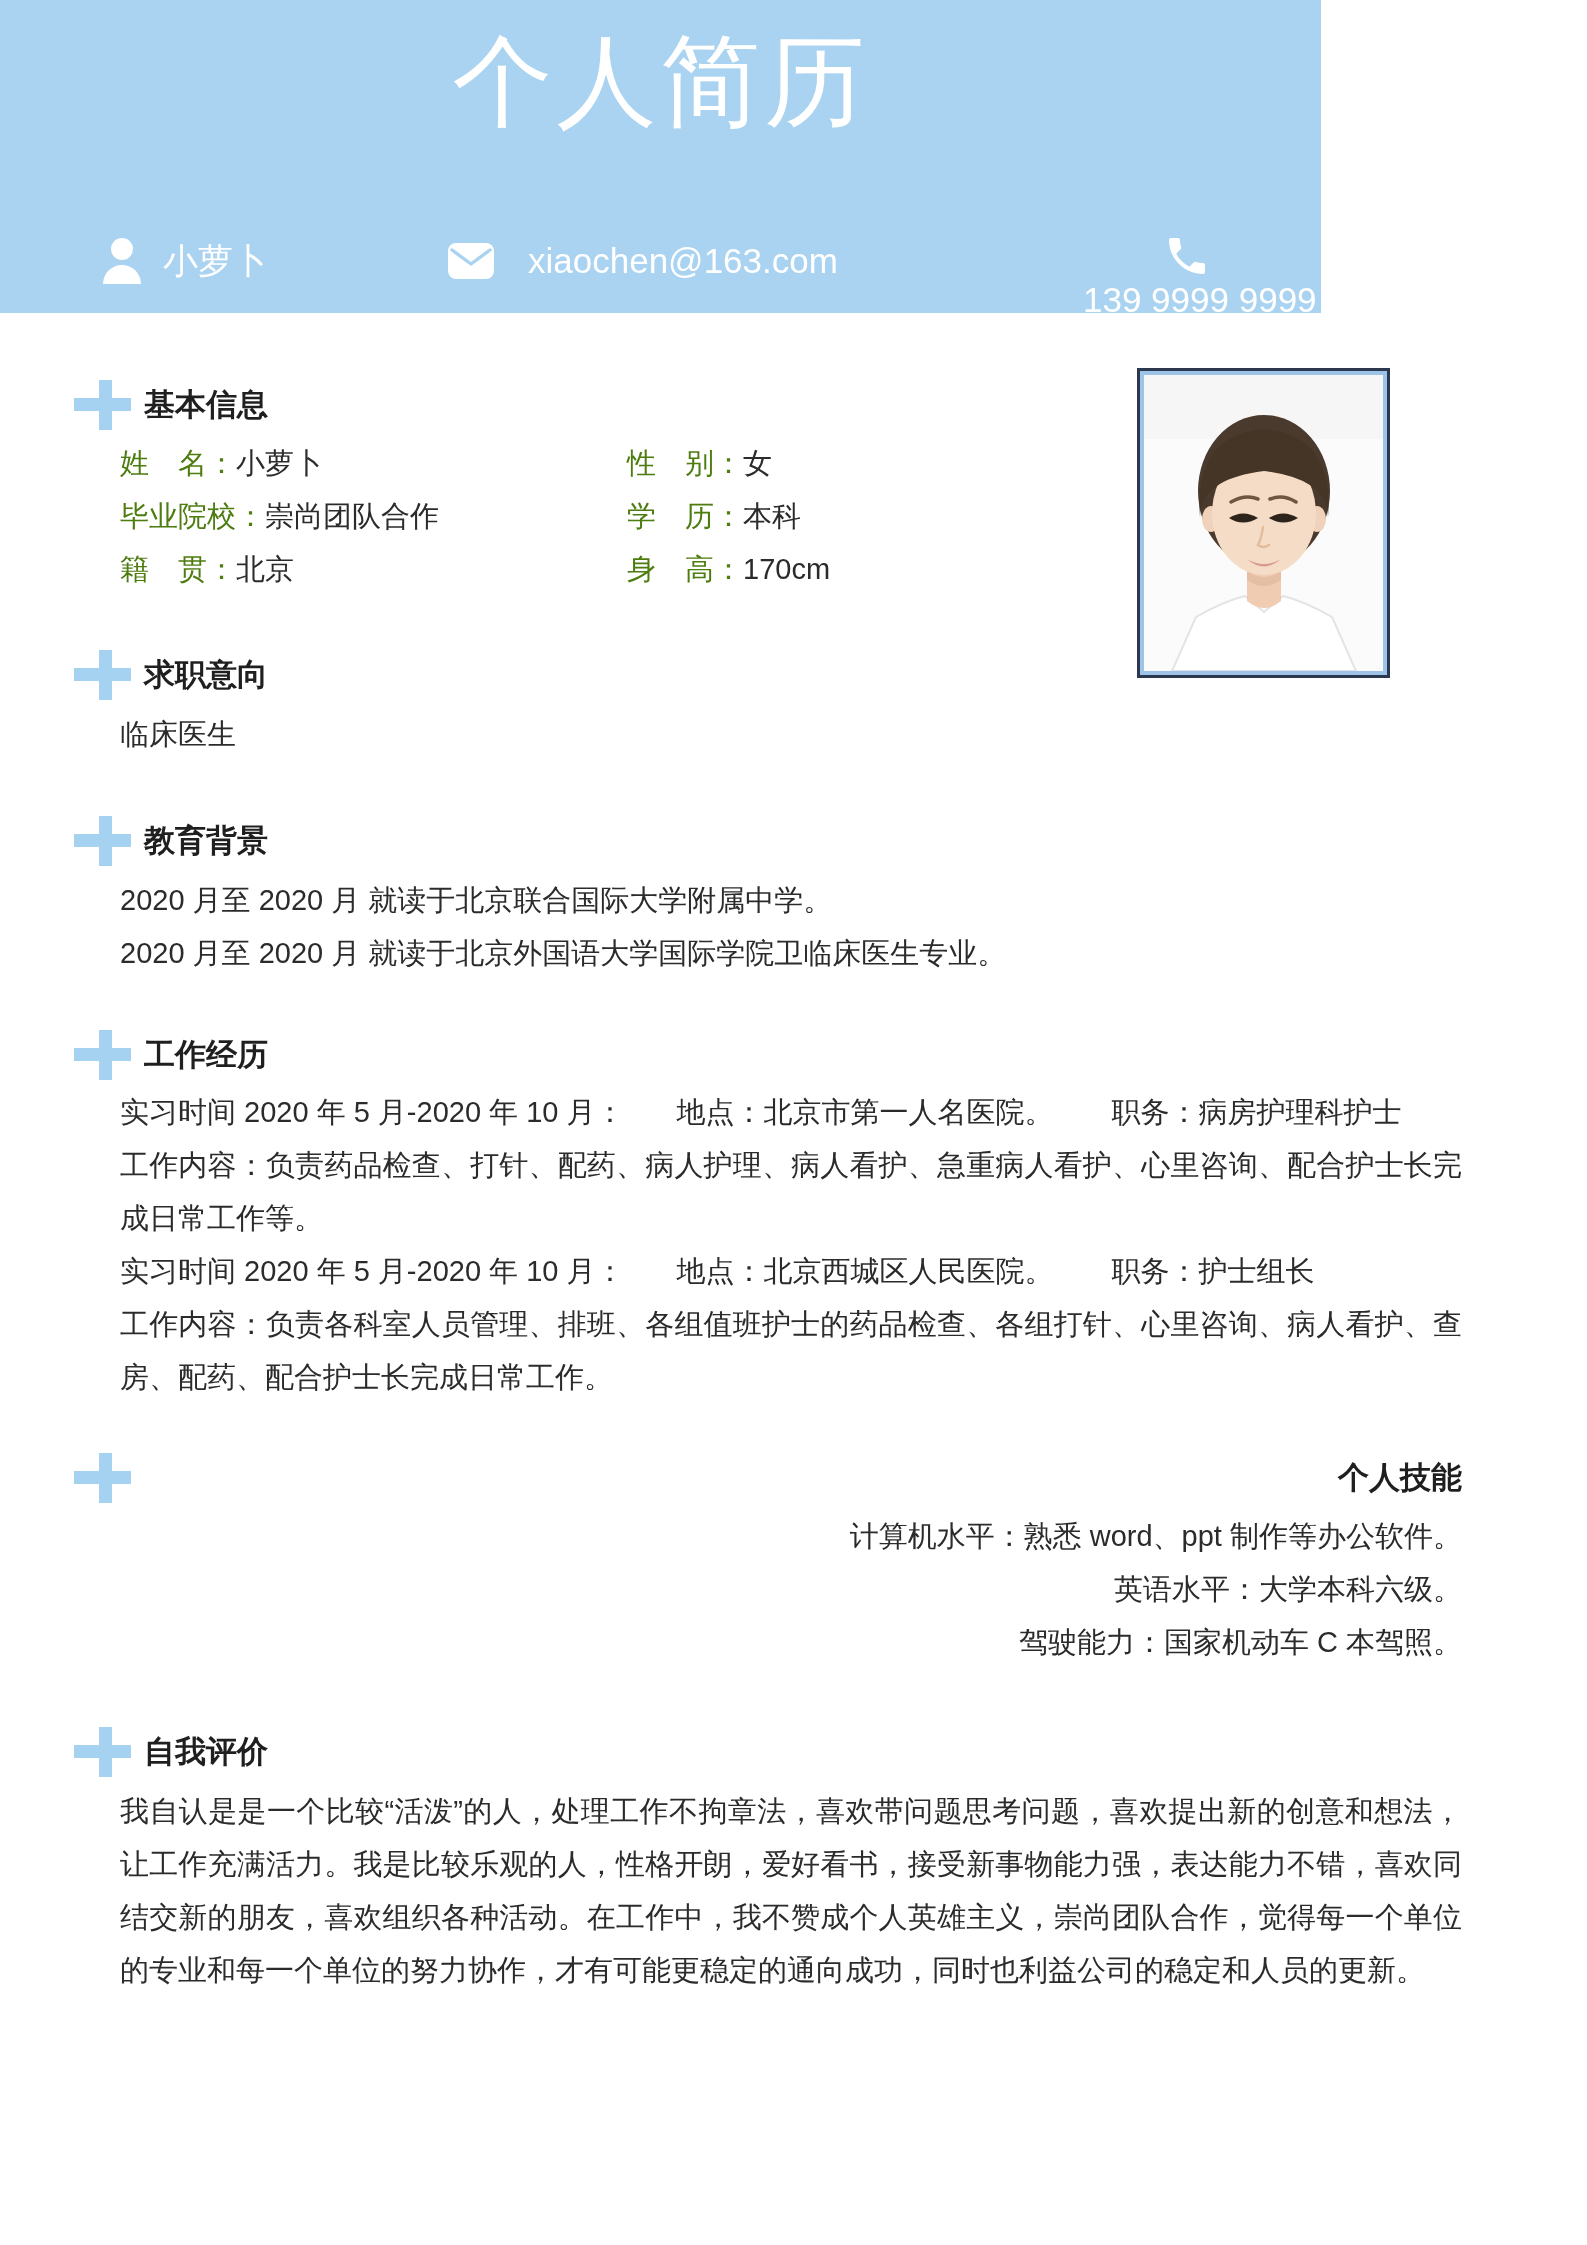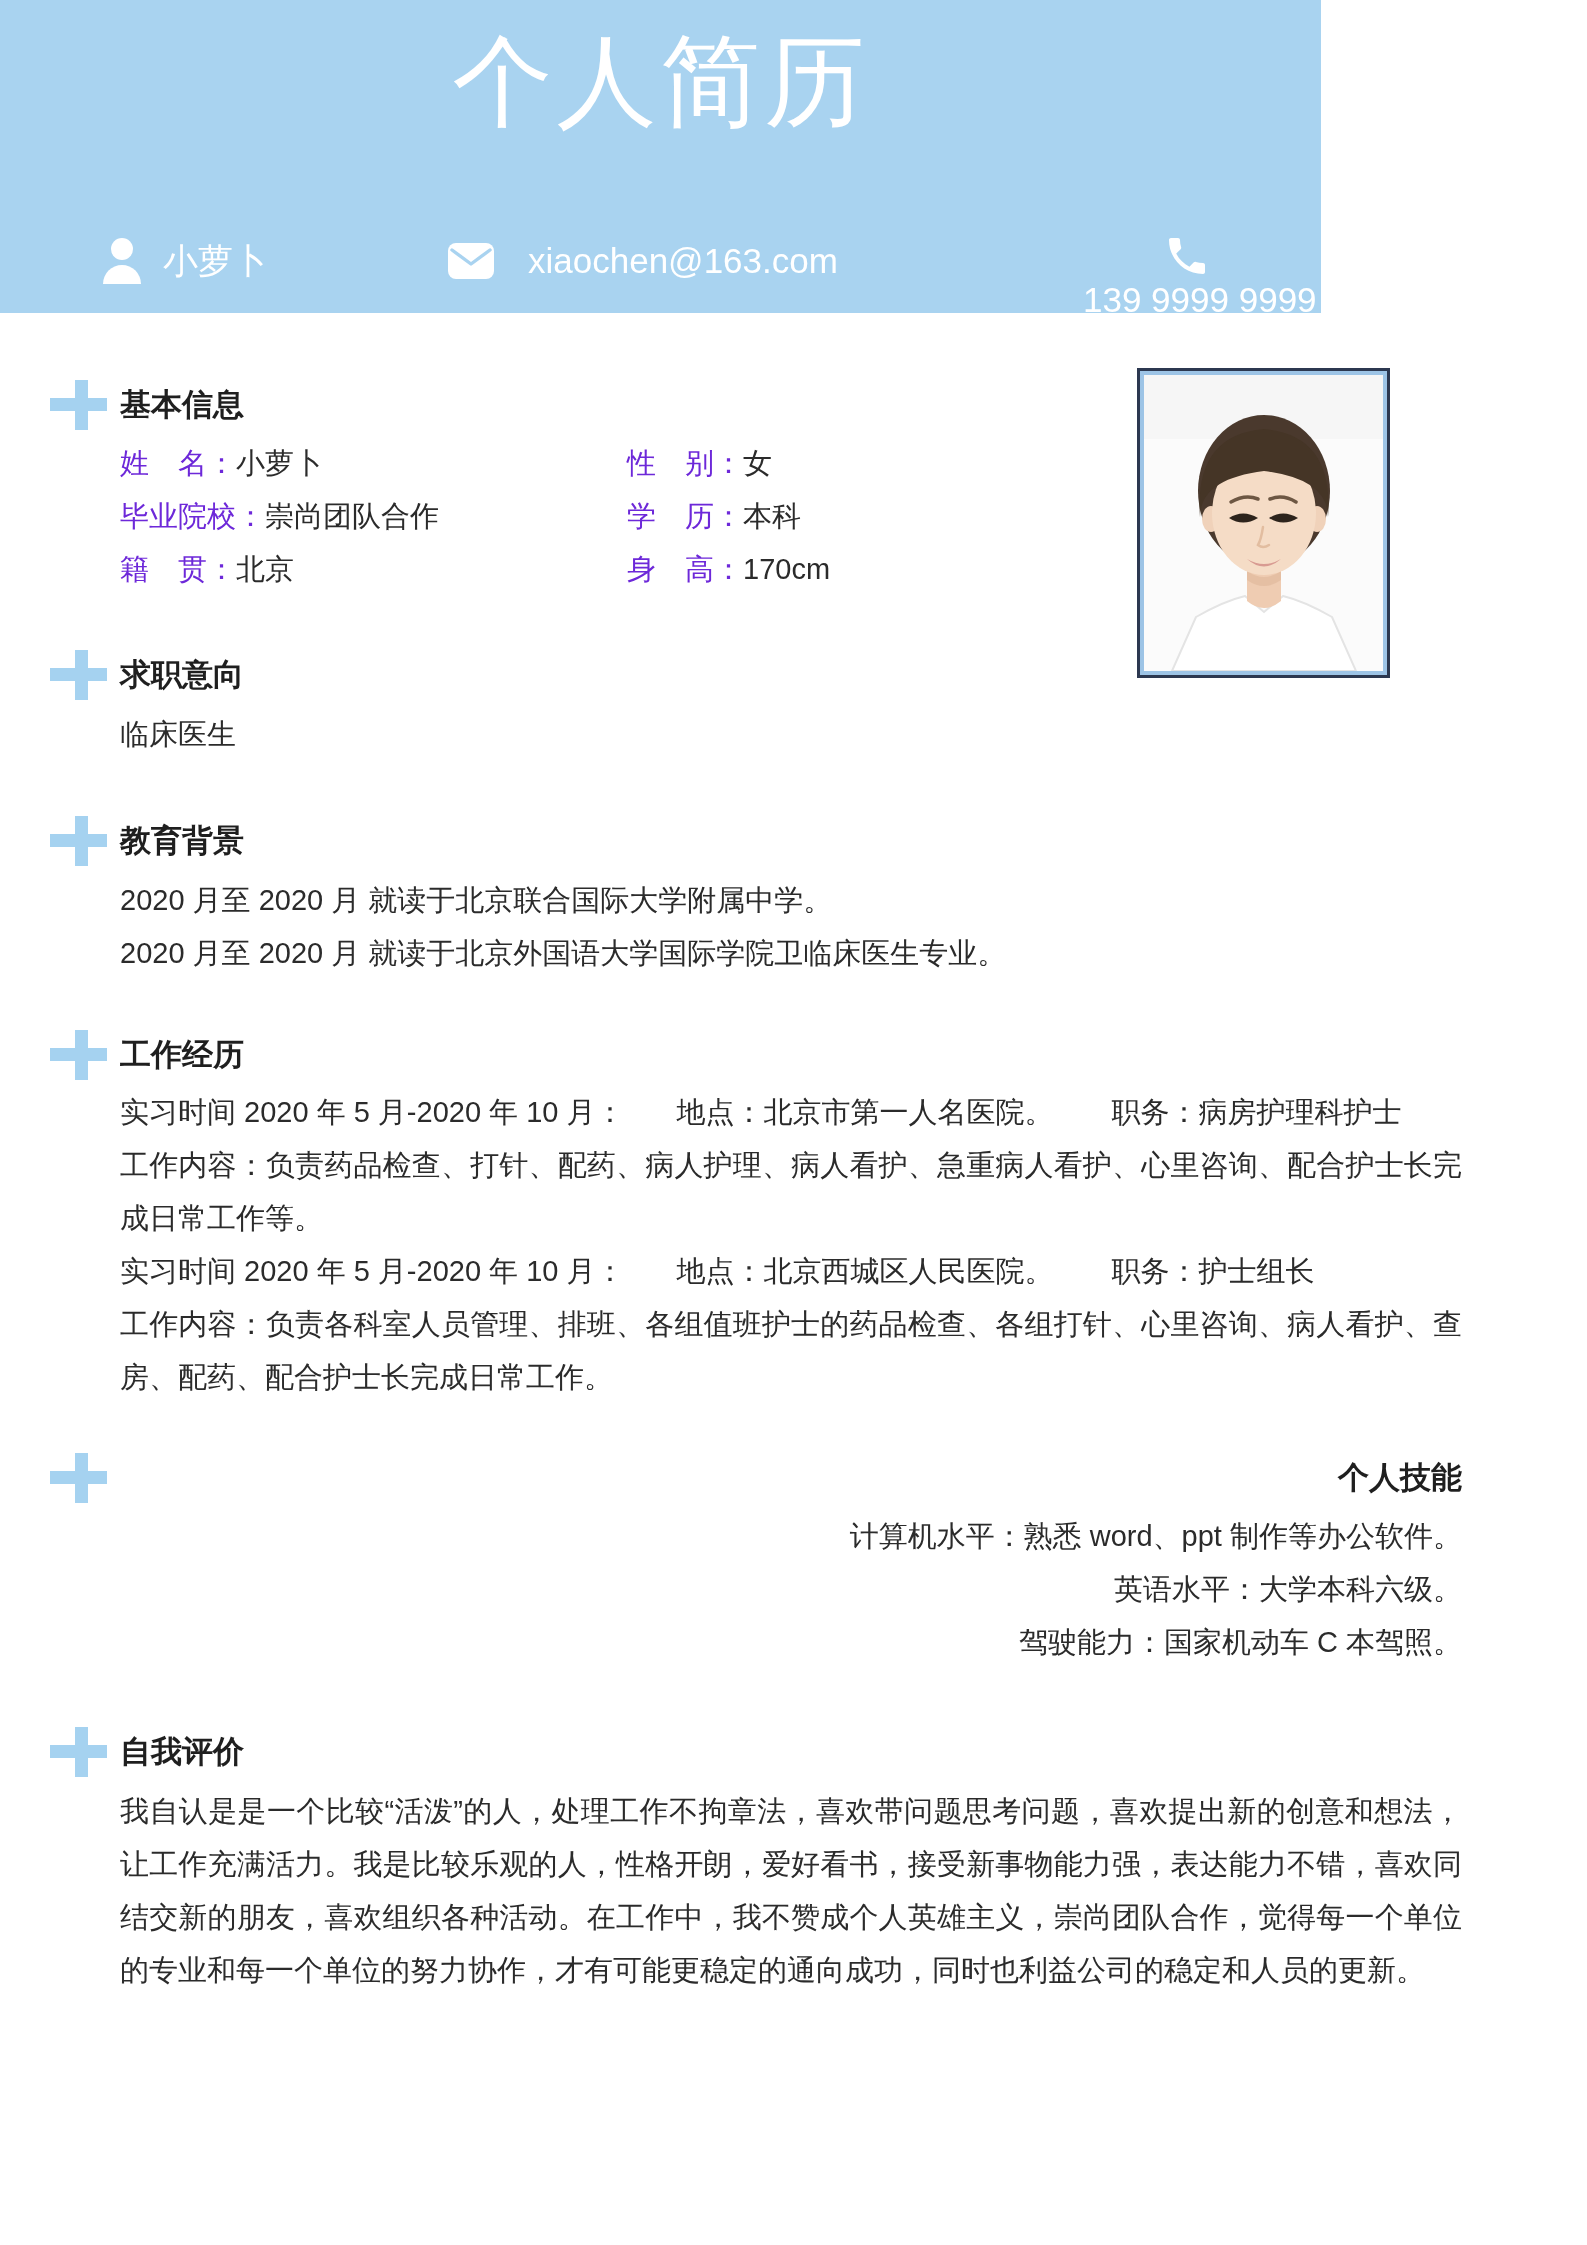--- a/index.html
+++ b/index.html
@@ -29,35 +29,35 @@
   }
   .contact-item .cicon{display:flex;align-items:center;justify-content:center;}
   .ci-name{left:103px;}   .ci-name  .cicon{margin-right:22px;}
   .ci-email{left:448px;}  .ci-email .cicon{margin-right:34px;}
   .ci-phone{left:1083px;flex-direction:column;} .ci-phone .cicon{margin-right:26px;}
 
   
   .content{position:absolute;left:120px;top:313px;width:1342px;}
   .section-title{
     position:relative;font-size:31px;font-weight:700;line-height:40px;
-    color:#1f1f1f;white-space:nowrap;
+    color:#1f1f1f;white-space:nowrap;margin-left:24px;
   }
   .plus-icon{position:absolute;left:-70px;top:-5px;width:57px;height:50px;display:block;}
   .plus-icon .bar-h{position:absolute;left:0;top:18px;width:57px;height:13px;background:var(--accent,#a5d2f0);}
   .plus-icon .bar-v{position:absolute;left:25px;top:0;width:13px;height:50px;background:var(--accent,#a5d2f0);}
 
   .s1{margin-top:72px;} .s2{margin-top:59px;} .s3{margin-top:60px;}
   .s4{margin-top:55px;} .s5{margin-top:54px;text-align:right;} .s6{margin-top:63px;}
 
   .body-text{font-size:29px;line-height:53px;color:#2b2b2b;}
 
   .bi-grid{margin-top:12px;}
   .bi-row{display:grid;grid-template-columns:507px 1fr;}
   .bi-cell{font-size:29px;line-height:53px;white-space:nowrap;}
-  .bi-label{color:#6d28d9;}
+  .bi-label{color:#4d7c0f;}
   .bi-value{color:#2b2b2b;}
 
   .simple-line{margin-top:13px;}
   .edu-list{margin-top:13px;}
   .skill-list{margin-top:12px;}
 
   .work-entries{margin-top:11px;}
   .work-meta{display:flex;font-size:29px;line-height:53px;white-space:nowrap;}
   .work-meta .m-time{margin-right:52px;}
   .work-meta .m-loc{margin-right:58px;}

